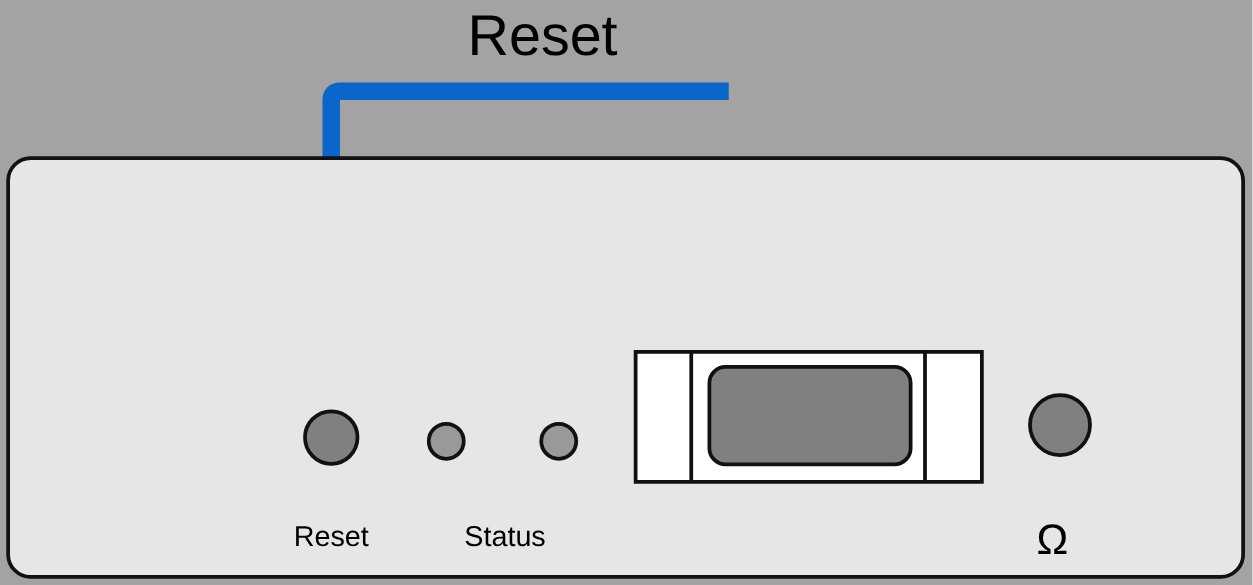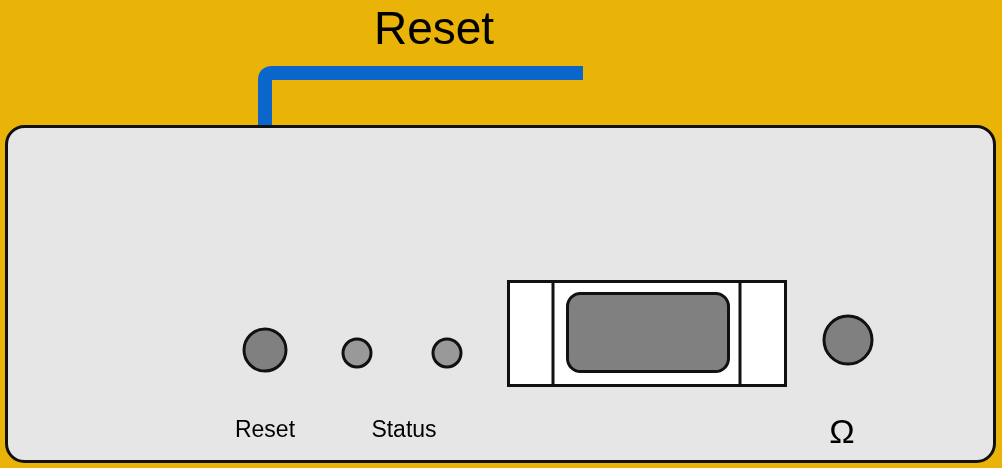--- a/index.html
+++ b/index.html
@@ -8,21 +8,21 @@
     padding: 0;
     background: #ffffff;
   }
   body {
     font-family: "Liberation Sans", sans-serif;
   }
   #stage {
     position: relative;
     width: 1002px;
     height: 468px;
-    background: #eab308;
+    background: #a3a3a3;
     overflow: hidden;
   }
   #stage svg {
     position: absolute;
     top: 0;
     left: 0;
     display: block;
   }
   text {
     font-family: "Liberation Sans", sans-serif;

